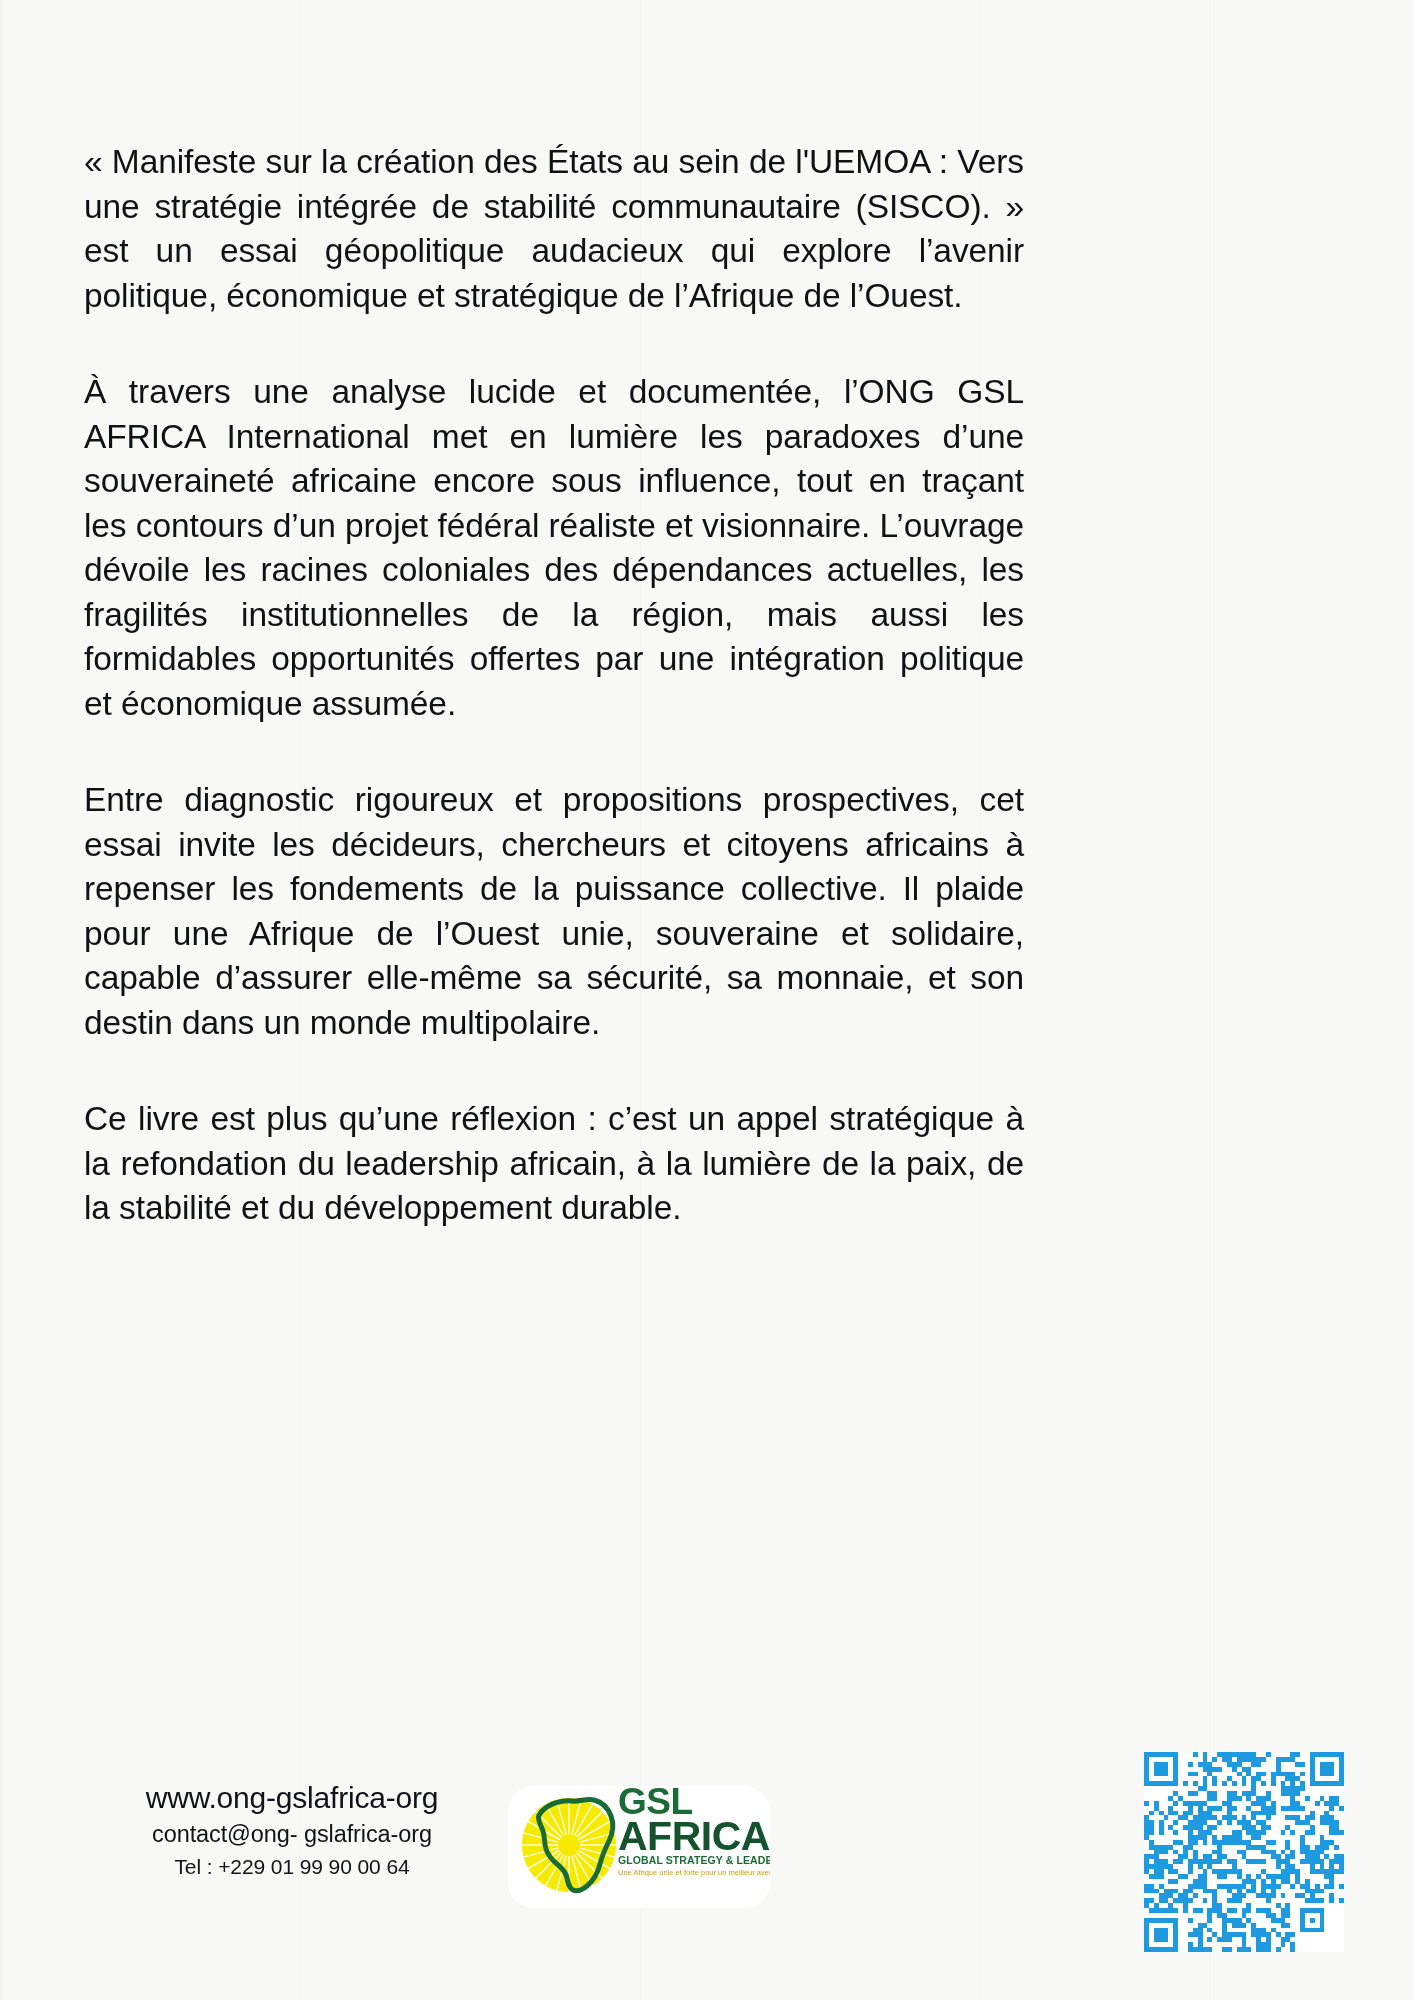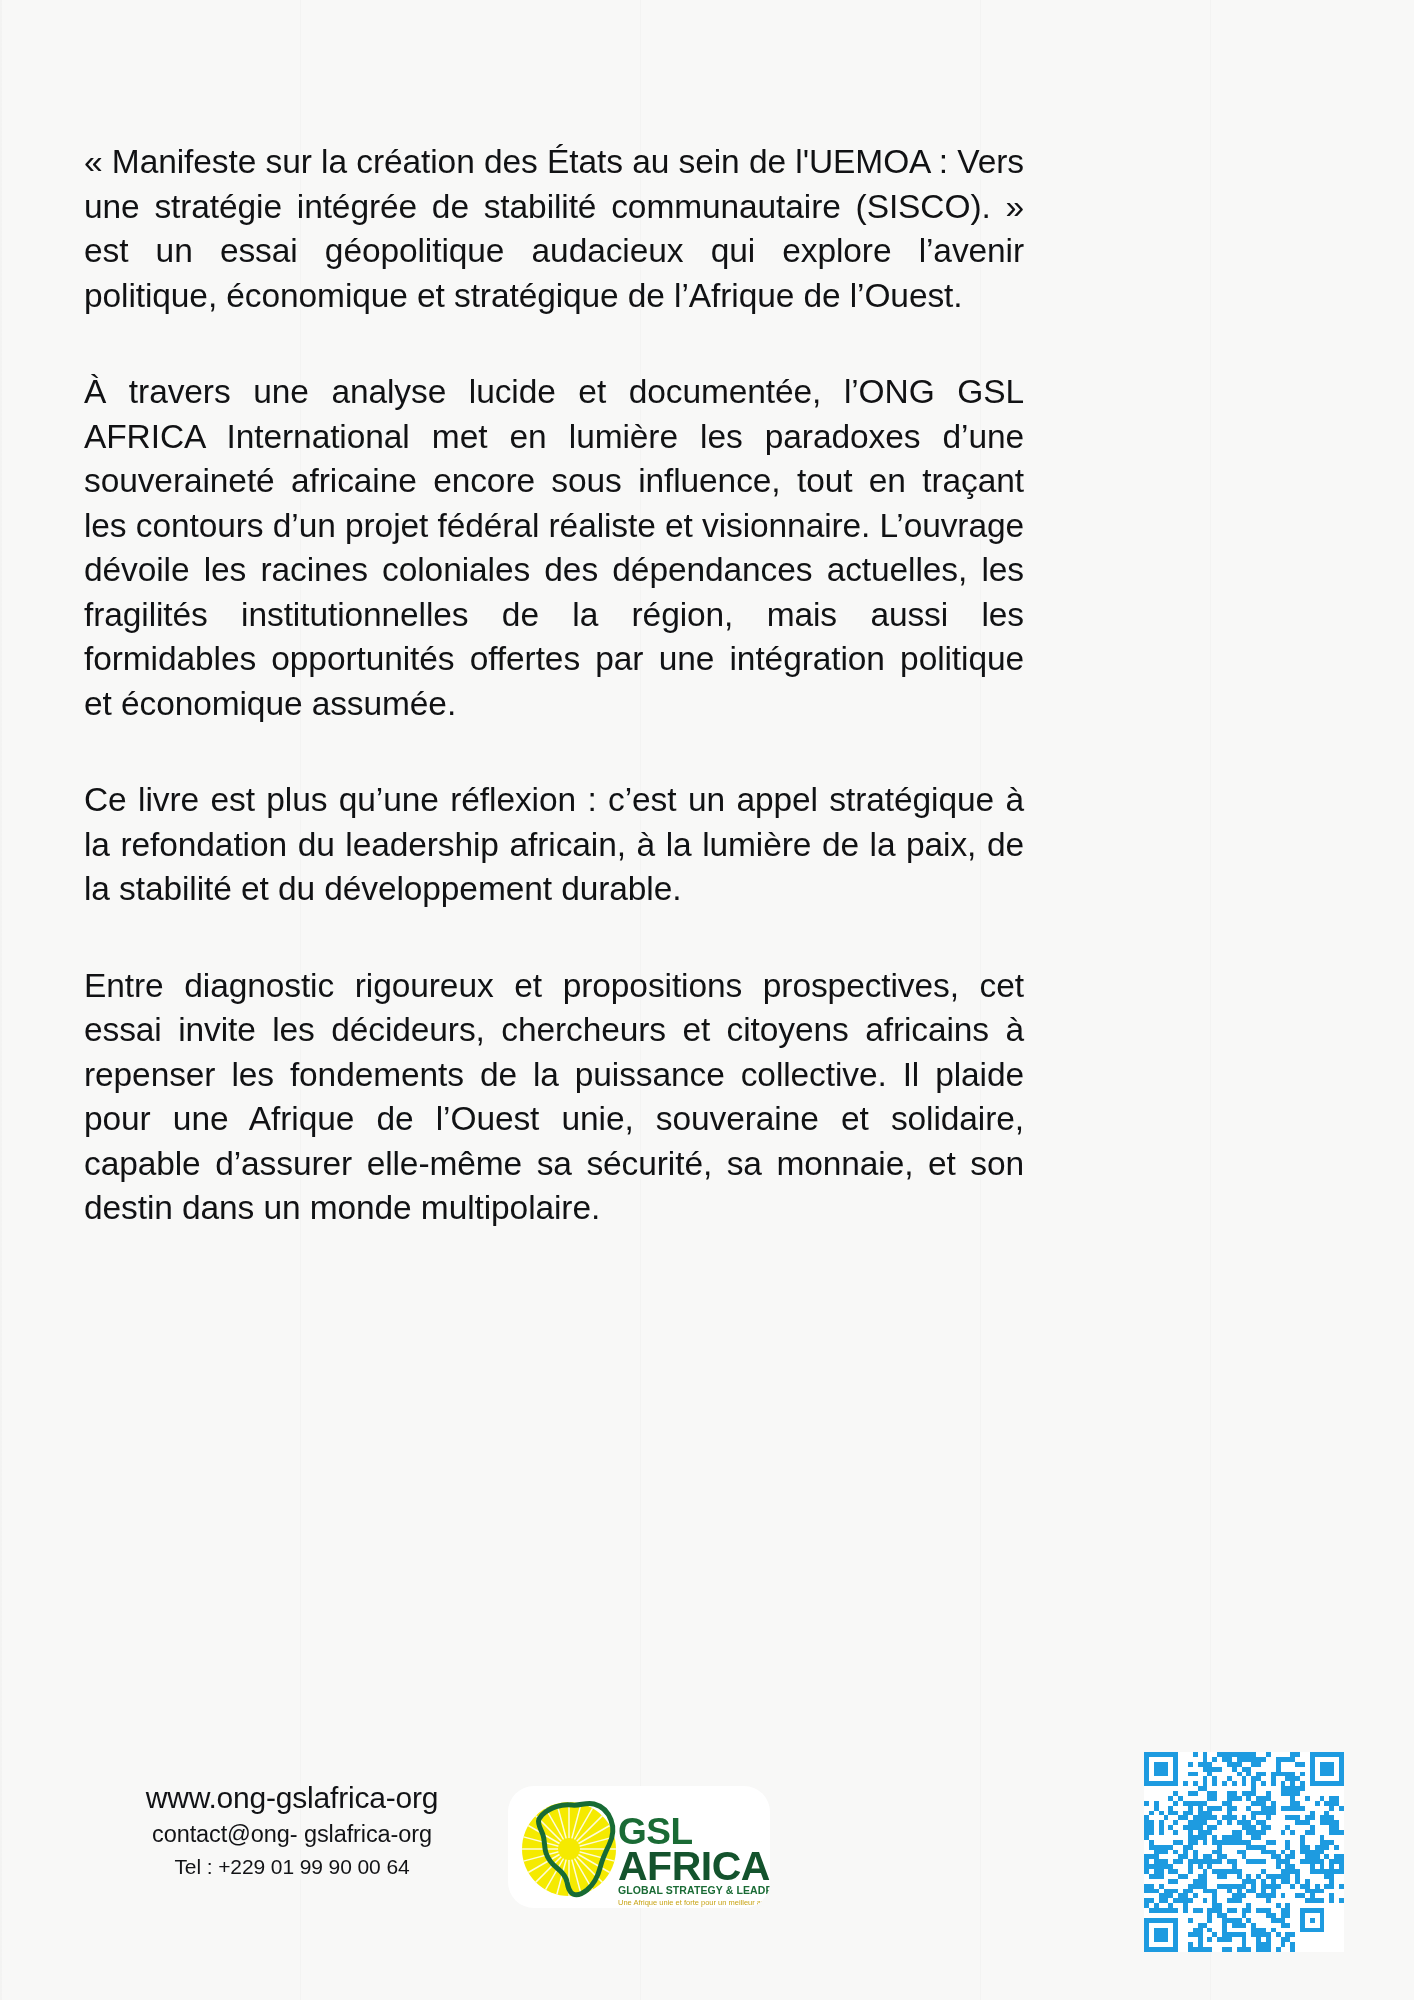--- a/index.html
+++ b/index.html
@@ -86,21 +86,21 @@
   
   .logo-wrap {
     position: absolute;
     left: 508px;
     bottom: 92px;
     width: 262px;
     height: 122px;
     background: #ffffff;
     border-radius: 26px;
     display: flex;
-    align-items: flex-end;
+    align-items: flex-start;
     overflow: hidden;
   }
   .logo-mark {
     width: 118px;
     height: 118px;
     flex: 0 0 118px;
     margin-left: 2px;
     position: relative;
   }
   .logo-text {
@@ -155,22 +155,22 @@
 
 <div class="page">
   <div class="band" style="left:300px"></div>
   <div class="band" style="left:640px"></div>
   <div class="band" style="left:980px"></div>
   <div class="band" style="left:1210px"></div>
 
   <div class="content">
     <p class="body-par">« Manifeste sur la création des États au sein de l'UEMOA : Vers une stratégie intégrée de stabilité communautaire (SISCO). » est un essai géopolitique audacieux qui explore l’avenir politique, économique et stratégique de l’Afrique de l’Ouest.</p>
     <p class="body-par">À travers une analyse lucide et documentée, l’ONG GSL AFRICA  International met en lumière les paradoxes d’une souveraineté africaine encore sous influence, tout en traçant les contours d’un projet fédéral réaliste et visionnaire. L’ouvrage dévoile les racines coloniales des dépendances actuelles, les fragilités institutionnelles de la région, mais aussi les formidables opportunités offertes par une intégration politique et économique assumée.</p>
+    <p class="body-par">Entre diagnostic rigoureux et propositions prospectives, cet essai invite les décideurs, chercheurs et citoyens africains à repenser les fondements de la puissance collective. Il plaide pour une Afrique de l’Ouest unie, souveraine et solidaire, capable d’assurer elle-même sa sécurité, sa monnaie, et son destin dans un monde multipolaire.</p>
     <p class="body-par">Ce livre est plus qu’une réflexion : c’est un appel stratégique à la refondation du leadership africain, à la lumière de la paix, de la stabilité et du développement durable.</p>
-    <p class="body-par">Entre diagnostic rigoureux et propositions prospectives, cet essai invite les décideurs, chercheurs et citoyens africains à repenser les fondements de la puissance collective. Il plaide pour une Afrique de l’Ouest unie, souveraine et solidaire, capable d’assurer elle-même sa sécurité, sa monnaie, et son destin dans un monde multipolaire.</p>
   </div>
 
   <div class="footer">
 
     <div class="contact-block">
       <div class="contact-web">www.ong-gslafrica-org</div>
       <div class="contact-mail">contact@ong- gslafrica-org</div>
       <div class="contact-tel">Tel : +229 01 99 90 00 64</div>
     </div>
 

